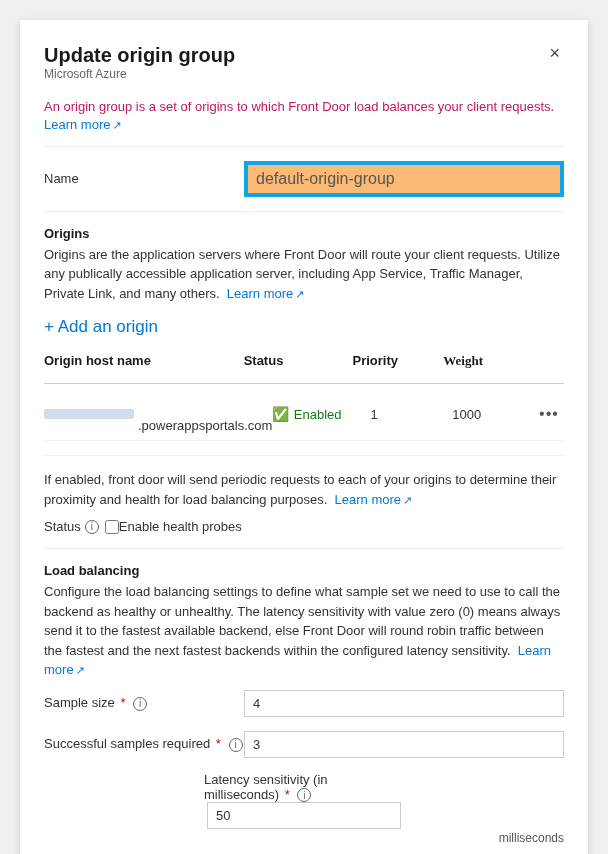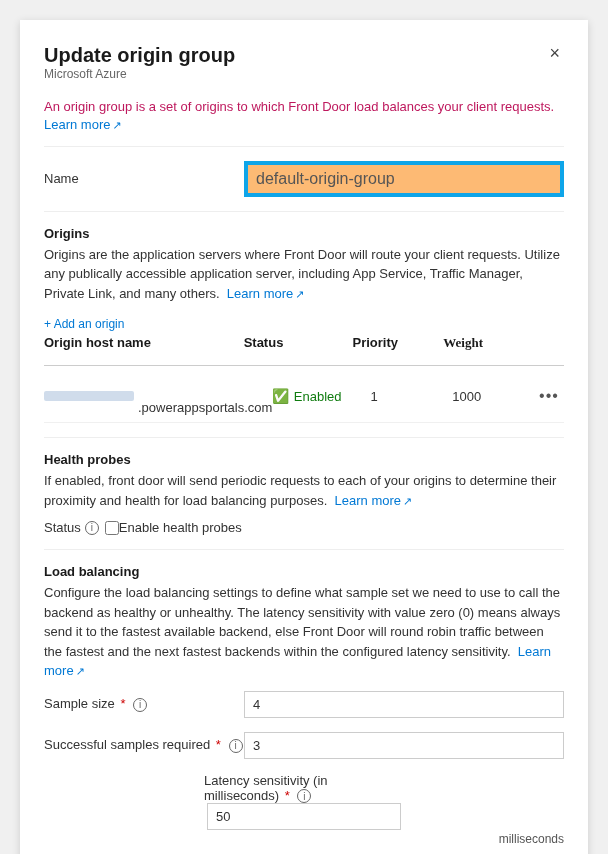--- a/index.html
+++ b/index.html
@@ -95,26 +95,26 @@
       font-size: 13px;
       color: #333;
       line-height: 1.5;
       margin-bottom: 10px;
     }
     .add-origin-btn {
       background: none;
       border: none;
       color: #0078d4;
       cursor: pointer;
-      font-size: 12px;
+      font-size: 17px;
       padding: 4px 0;
       display: flex;
       align-items: center;
       gap: 4px;
-      margin-bottom: 0;
+      margin-bottom: 12px;
     }
     .table-header {
       display: flex;
       border-bottom: 1px solid #ccc;
       padding-bottom: 14px;
       margin-bottom: 4px;
     }
     .th {
       font-weight: 700;
       font-size: 13px;
@@ -308,21 +308,20 @@
       <div class="td-weight">1000</div>
       <div class="td-actions">
         <button class="more-btn">•••</button>
       </div>
     </div>
   </div>
 
   <hr class="divider">
 
   <div>
-    <div class="section-title">Health probes</div>
     <p class="section-desc">
       <span>If enabled, front door will send periodic requests to each of your origins to determine their proximity and health for load balancing purposes.</span>
       <a href="#" class="learn-more">
         &nbsp;<span>Learn more</span><span class="ext-icon">↗</span>
       </a>
     </p>
     <div class="status-row">
       <span class="status-label">
         <span>Status</span>
         <span class="info-icon">i</span>

